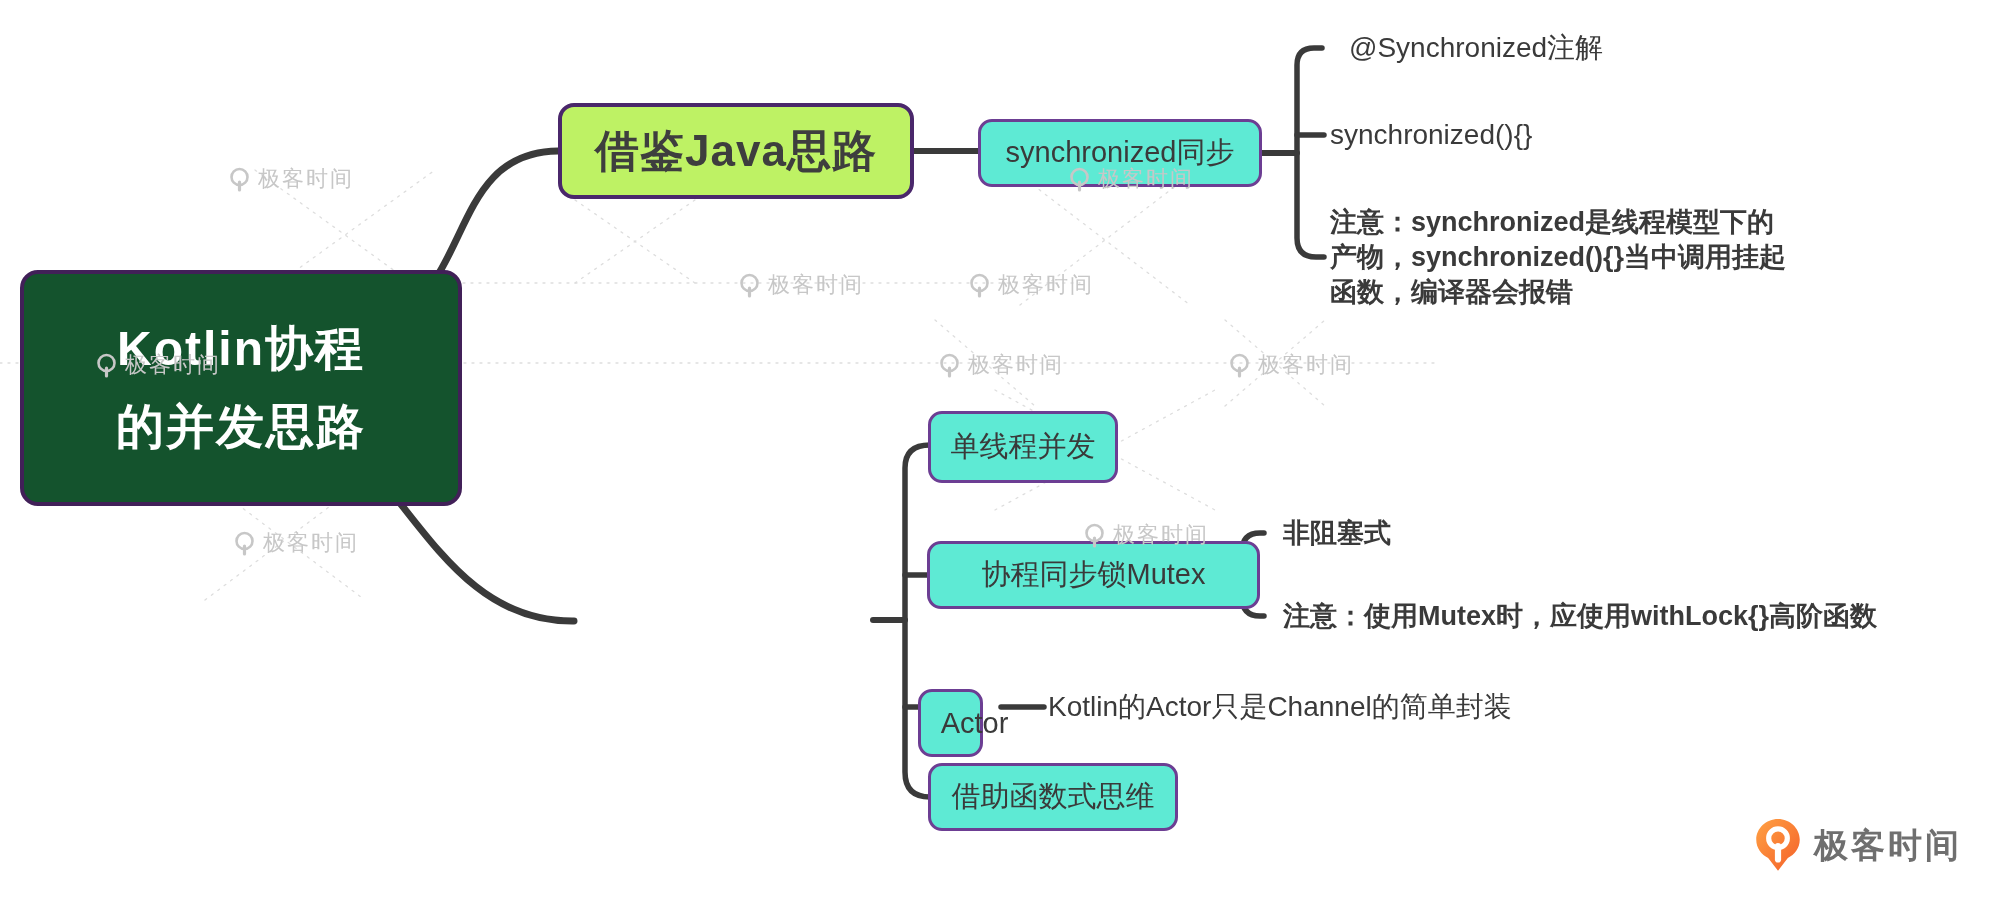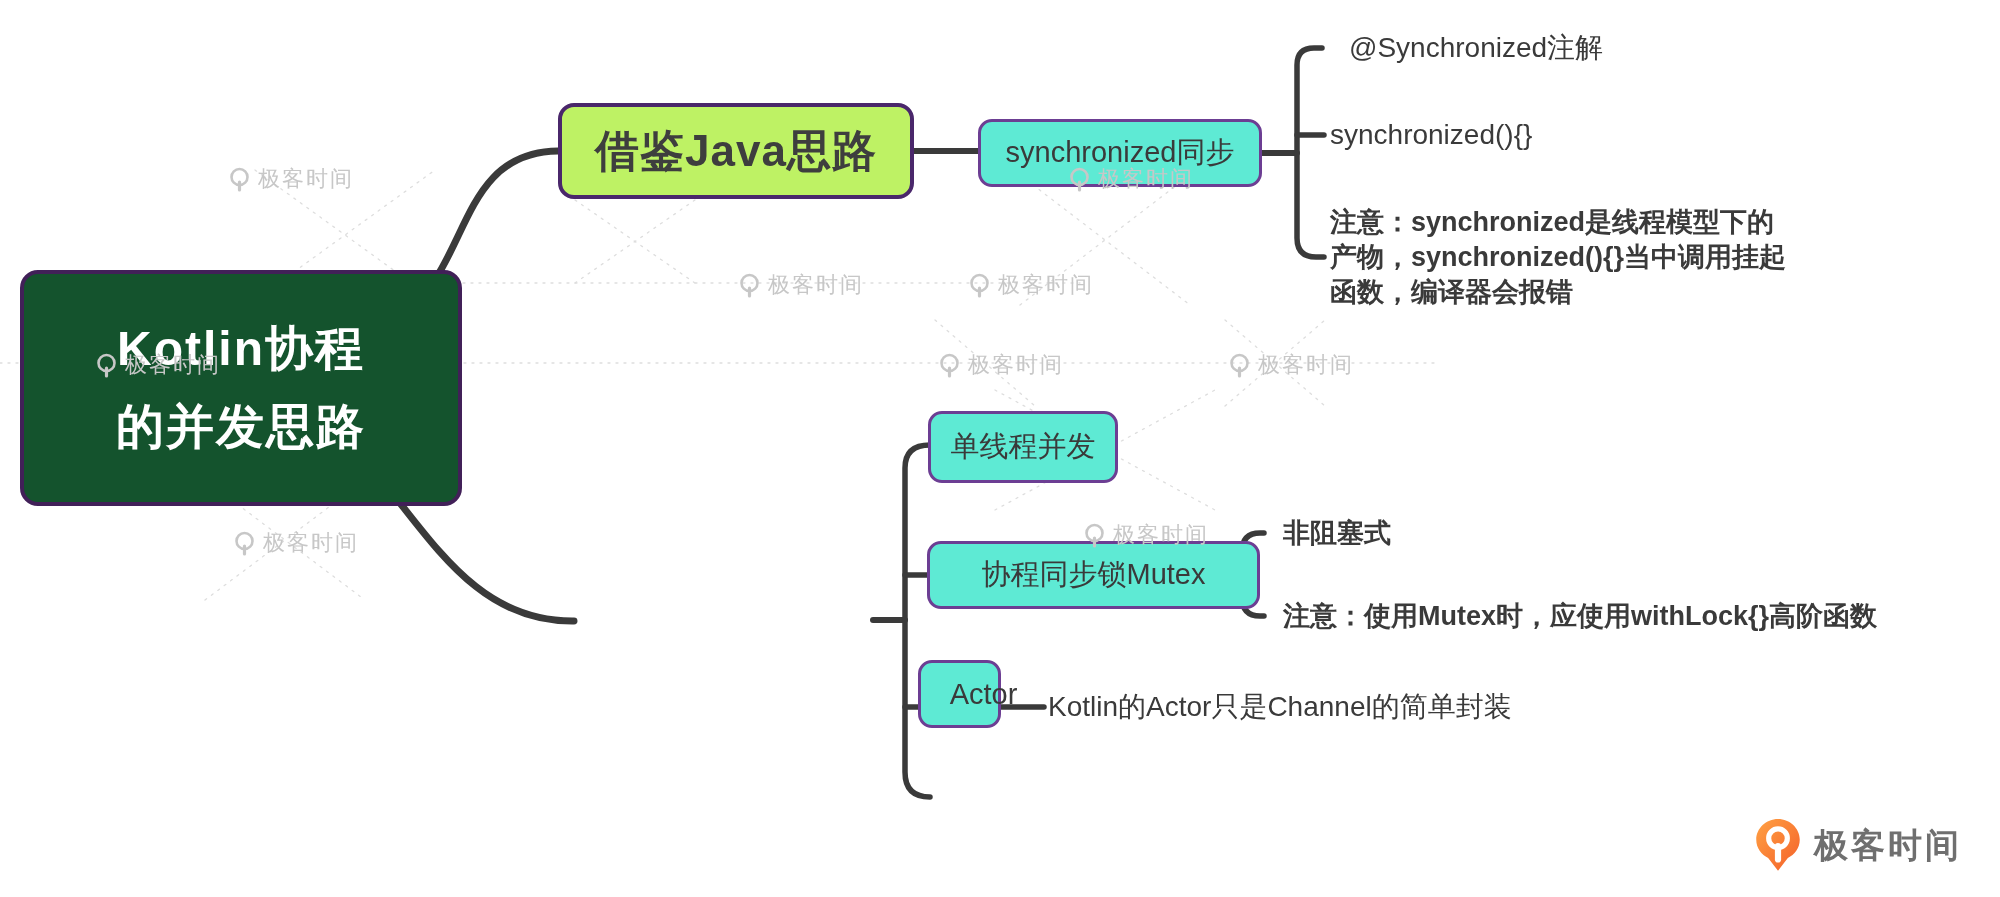--- a/index.html
+++ b/index.html
@@ -64,21 +64,21 @@
     background: #5eead4;
     border: 3.5px solid #6C3E93;
     border-radius: 14px;
     color: #3A3A3A;
     font-size: 29px;
     font-weight: 500;
   }
   .node-sync       { left: 978px; top: 119px; width: 284px; height: 68px; }
   .node-single     { left: 928px; top: 411px; width: 190px; height: 72px; }
   .node-mutex      { left: 927px; top: 541px; width: 333px; height: 68px; }
-  .node-actor      { left: 918px; top: 660px; width: 83px;  height: 68px; padding-left: 48px; }
+  .node-actor      { left: 918px; top: 689px; width: 65px;  height: 68px; padding-left: 48px; }
   .node-functional { left: 928px; top: 763px; width: 250px; height: 68px; }
 
   
   .leaf {
     position: absolute;
     z-index: 2;
     color: #3A3A3A;
     font-size: 28px;
     font-weight: 500;
     line-height: 34px;
@@ -209,20 +209,21 @@
   <div class="node node-sub node-mutex">协程同步锁Mutex</div>
 
   <div class="leaf leaf-note leaf-non-blocking">非阻塞式</div>
 
   <div class="leaf leaf-note leaf-mutex-note">注意：使用Mutex时，应使用withLock{}高阶函数</div>
 
   <div class="node node-sub node-actor">Actor</div>
 
   <div class="leaf leaf-actor-note">Kotlin的Actor只是Channel的简单封装</div>
 
+  <div class="node node-sub node-functional">借助函数式思维</div>
 
   <div class="watermark wm-1">
     <svg width="23" height="27" viewBox="0 0 23 27">
       <circle cx="11.5" cy="11" r="8" stroke="currentColor" stroke-width="2.6" fill="none"></circle>
       <path d="M11.5 16 L11.5 24" stroke="currentColor" stroke-width="3.2" stroke-linecap="round"></path>
     </svg>
     <span>极客时间</span>
   </div>
   <div class="watermark wm-2">
     <svg width="23" height="27" viewBox="0 0 23 27">

